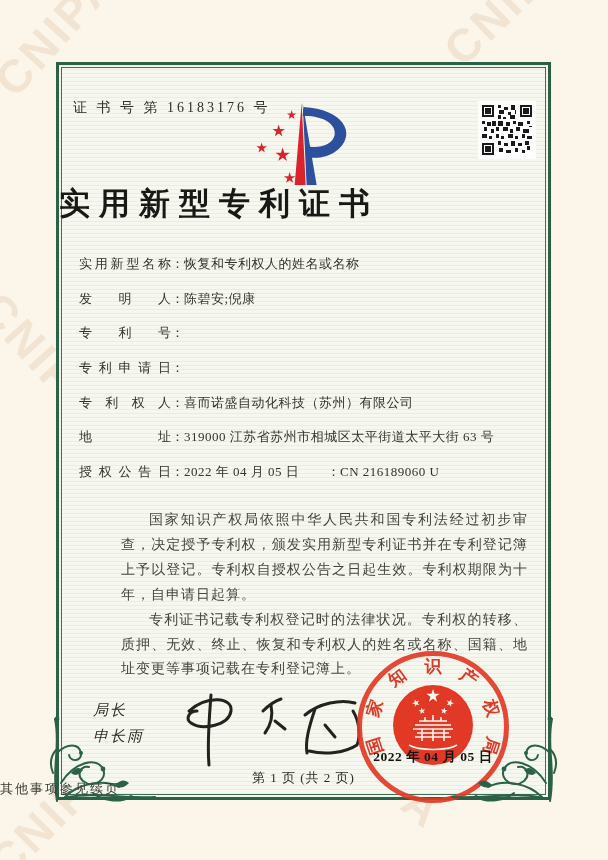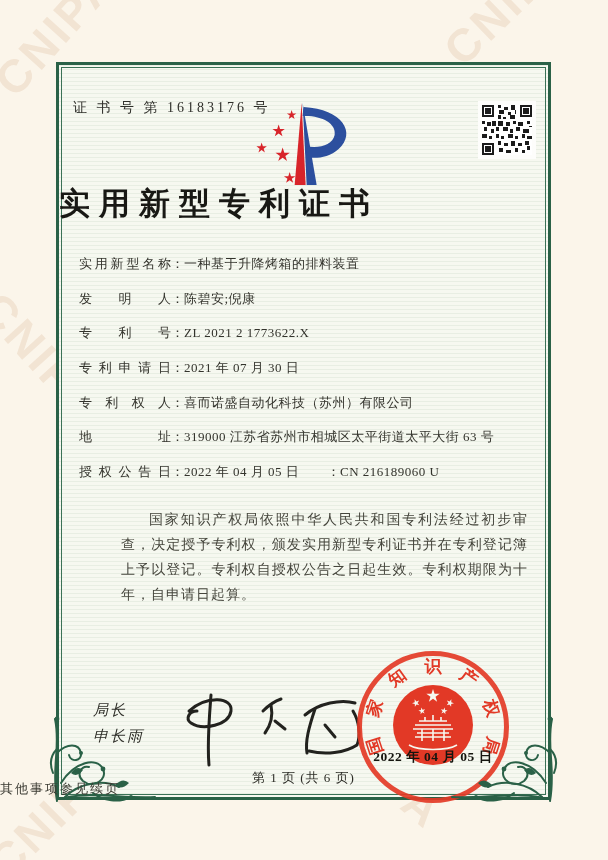--- a/index.html
+++ b/index.html
@@ -268,36 +268,34 @@
     <polygon fill="#2c4f9e" points="58,4 72,86 62,86"></polygon>
     <path fill="#2c4f9e" d="M59,8 C98,10 112,34 94,50 C84,59 70,60 62,58 L61,47 C74,50 88,46 90,36 C92,24 76,16 58,17 Z"></path>
   </svg>
 
   <div class="title">实用新型专利证书</div>
 
   <div class="fields">
     <div class="field-row">
       <span class="field-label">实用新型名称</span>
         <span class="colon">：</span>
-      <span class="field-value">一种基于升降烤箱的排料装置</span>
+      <span class="field-value">恢复和专利权人的姓名或名称</span>
     </div>
     <div class="field-row">
       <span class="field-label">发明人</span>
         <span class="colon">：</span>
       <span class="field-value">陈碧安;倪康</span>
     </div>
     <div class="field-row">
       <span class="field-label">专利号</span>
         <span class="colon">：</span>
-      <span class="field-value">ZL 2021 2 1773622.X</span>
     </div>
     <div class="field-row">
       <span class="field-label">专利申请日</span>
         <span class="colon">：</span>
-      <span class="field-value">2021 年 07 月 30 日</span>
     </div>
     <div class="field-row">
       <span class="field-label">专利权人</span>
         <span class="colon">：</span>
       <span class="field-value">喜而诺盛自动化科技（苏州）有限公司</span>
     </div>
     <div class="field-row">
       <span class="field-label">地址</span>
         <span class="colon">：</span>
       <span class="field-value">319000 江苏省苏州市相城区太平街道太平大街 63 号</span>
@@ -310,20 +308,21 @@
       </span>
       <span class="half">
           <span class="colon">：</span>
         <span class="field-value">CN 216189060 U</span>
       </span>
     </div>
   </div>
 
   <div class="legal">
     <p>国家知识产权局依照中华人民共和国专利法经过初步审查，决定授予专利权，颁发实用新型专利证书并在专利登记簿上予以登记。专利权自授权公告之日起生效。专利权期限为十年，自申请日起算。</p>
+    <p>专利证书记载专利权登记时的法律状况。专利权的转移、质押、无效、终止、恢复和专利权人的姓名或名称、国籍、地址变更等事项记载在专利登记簿上。</p>
   </div>
 
   <div class="sig-block">
     <div class="line">局长</div>
     <div class="line">申长雨</div>
   </div>
   <svg class="signature-svg" viewBox="0 0 220 90">
     <g stroke="#22221e" stroke-width="3" fill="none" stroke-linecap="round" stroke-linejoin="round">
       <path d="M52,14 C50,40 48,62 50,84"></path>
       <path d="M30,30 C48,14 74,16 72,30 C70,44 44,50 32,42 C26,38 30,30 38,30"></path>
@@ -362,16 +361,16 @@
         <path d="M26,44 L62,44 M30,40 L58,40"></path>
         <path d="M28,52 L60,52 M26,56 L62,56"></path>
         <path d="M33,48 V60 M44,48 V60 M55,48 V60"></path>
         <path d="M36,40 V36 M44,40 V34 M52,40 V36"></path>
         <path d="M20,64 C30,70 58,70 68,64"></path>
       </g>
     </svg>
     <div class="seal-date">2022 年 04 月 05 日</div>
   </div>
 
-  <div class="page-info">第 1 页 (共 6 页)</div>
+  <div class="page-info">第 1 页 (共 2 页)</div>
 </div>
 
 <div class="continuation">其他事项参见续页</div>
 
 </body></html>

